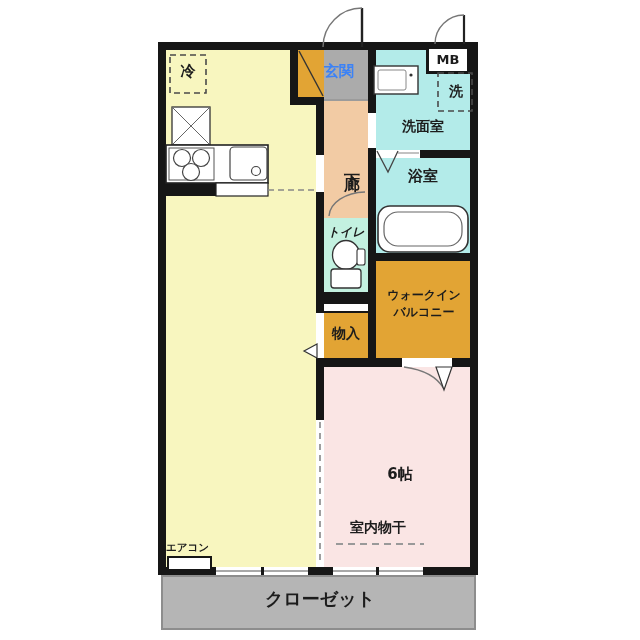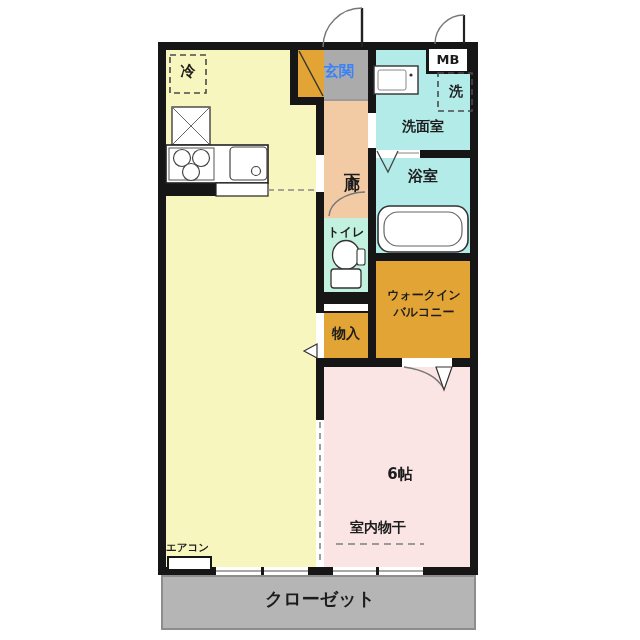--- a/index.html
+++ b/index.html
@@ -149,21 +149,21 @@
 
   <div class="lbl" style="left:350px;top:467px;width:100px;font-size:15px;">6帖</div>
 
   <div class="lbl" style="left:324px;top:64px;width:28px;font-size:15px;color:#3b82f6;">玄関</div>
 
   <div class="lbl vertical" style="left:334px;top:130px;width:26px;height:62px;font-size:16px;">廊下</div>
 
   <div class="lbl" style="left:376px;top:119px;width:94px;font-size:14px;">洗面室</div>
   <div class="lbl" style="left:443px;top:84px;width:26px;font-size:14px;">洗</div>
   <div class="lbl" style="left:376px;top:169px;width:94px;font-size:15px;">浴室</div>
-  <div class="lbl" style="left:322px;top:226px;width:48px;font-size:12px;">トイレ</div>
+  <div class="lbl" style="left:322px;top:226px;width:48px;font-size:12px;font-style:italic;">トイレ</div>
 
   <div class="lbl" style="left:378px;top:289px;width:92px;font-size:12px;">ウォークイン</div>
   <div class="lbl" style="left:378px;top:306px;width:92px;font-size:12px;">バルコニー</div>
 
   <div class="lbl" style="left:324px;top:326px;width:44px;font-size:14px;">物入</div>
 
   <div class="lbl" style="left:330px;top:520px;width:96px;font-size:14px;">室内物干</div>
 
   <div class="lbl" style="left:220px;top:590px;width:200px;font-size:18px;">クローゼット</div>
 

